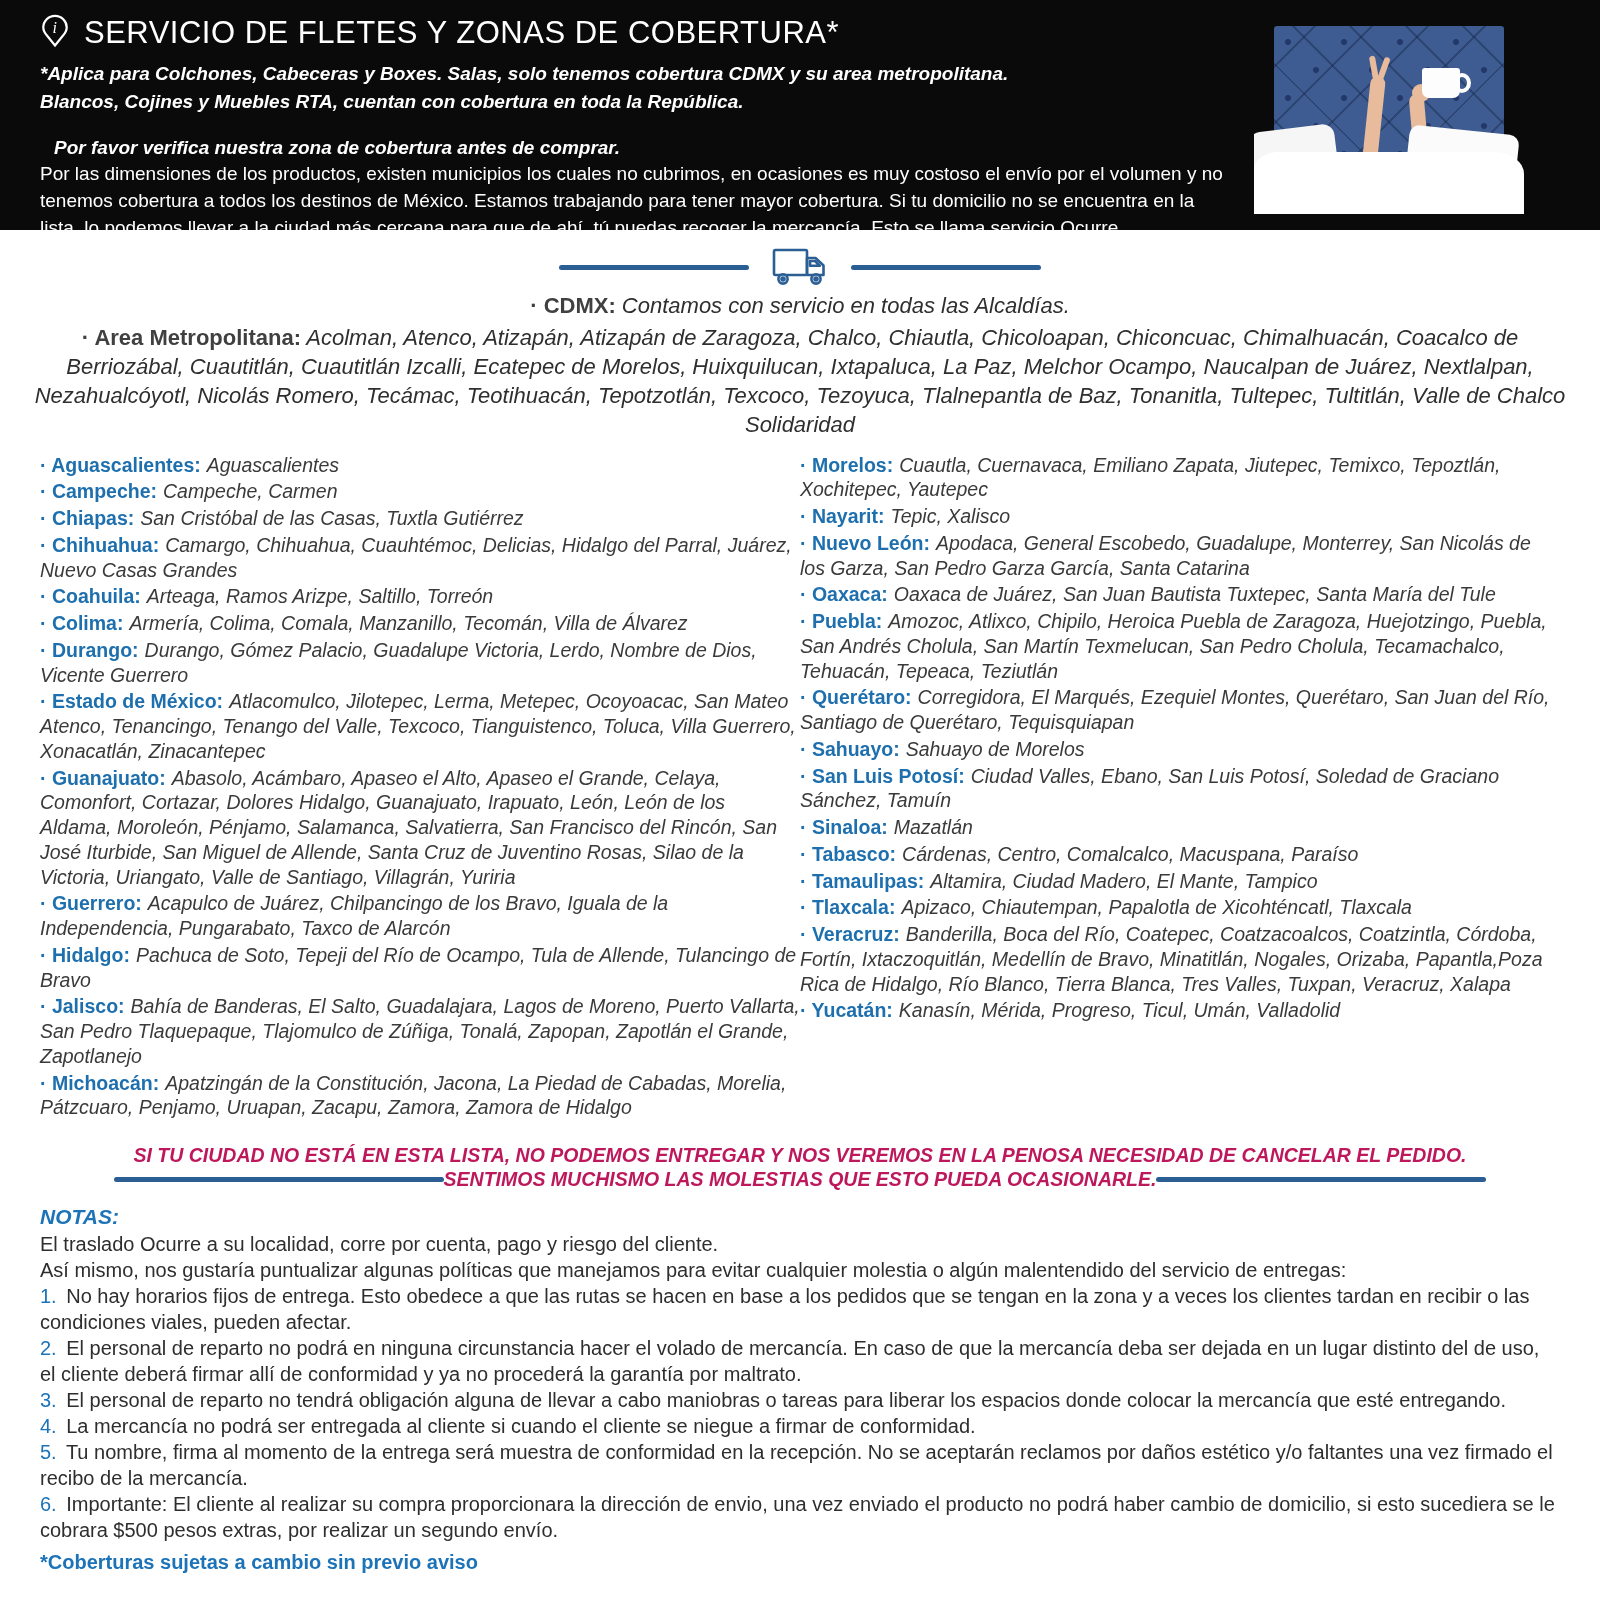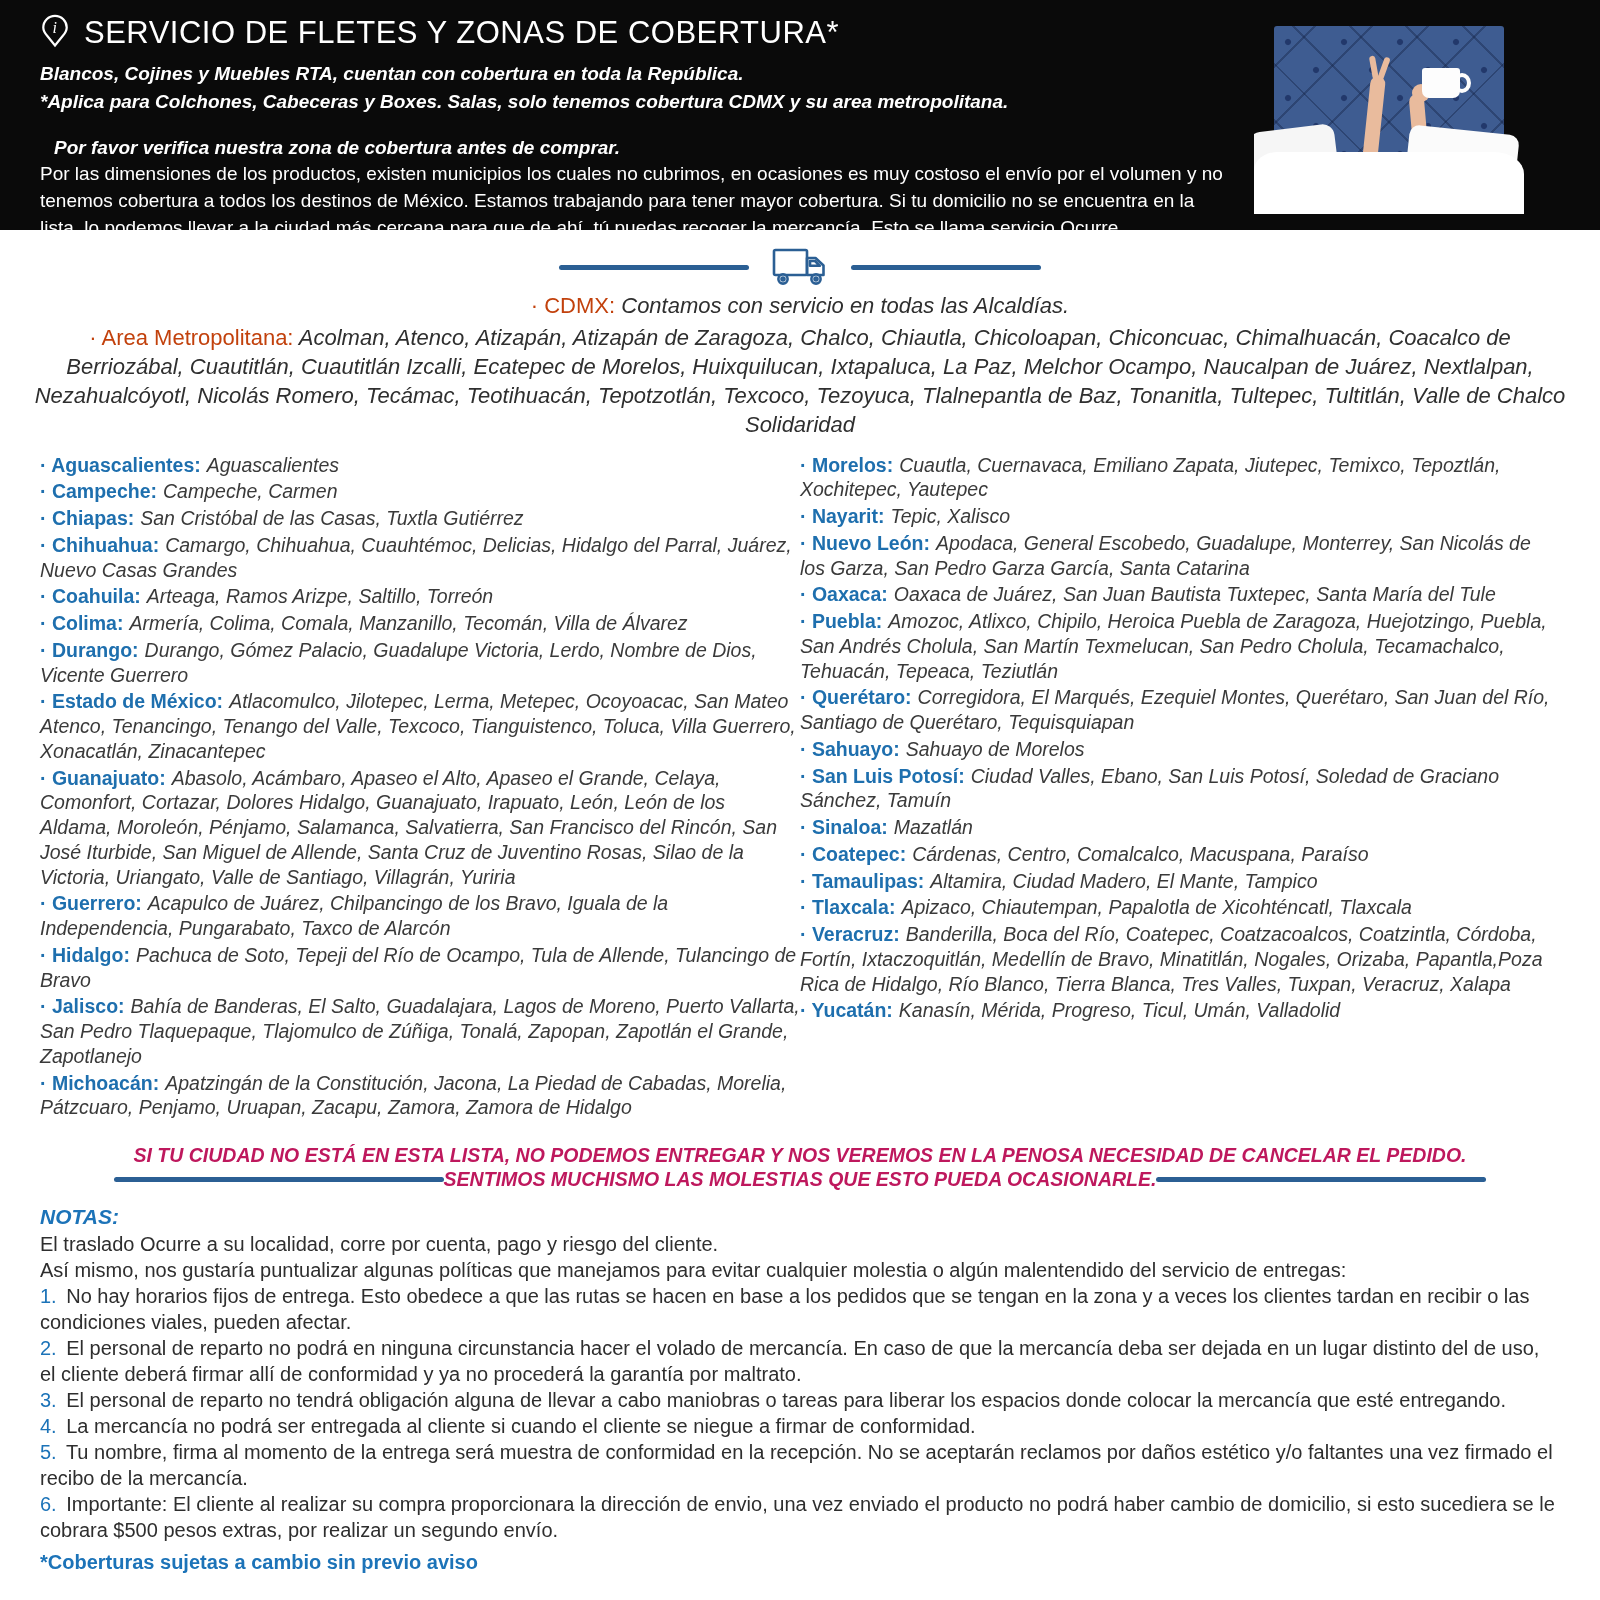--- a/index.html
+++ b/index.html
@@ -47,21 +47,21 @@
         border-radius:10px;transform:rotate(6deg);}
 
   
   .divider{display:flex;align-items:center;justify-content:center;gap:22px;margin:16px 0 4px;}
   .rule{height:5px;background:#2b5f94;border-radius:3px;}
   .rule-w190{width:190px;}
   .rule-w330{width:330px;}
 
   
   .center-line{text-align:center;font-size:22px;line-height:1.3;}
-  .blue-label{color:#c2410c;font-weight:400;font-style:normal;}
+  .blue-label{color:#404040;font-weight:700;font-style:normal;}
   .it{font-style:italic;color:#2f2f2f;}
   .metro{text-align:center;font-size:22px;line-height:1.32;padding:2px 28px 0;}
 
   
   .columns{display:flex;padding:14px 40px 0;}
   .col{flex:1;font-size:19.5px;line-height:1.27;}
   .entry{margin:0 0 2px;}
   .state{color:#1e6fae;font-weight:700;margin-right:6px;}
   .cities{font-style:italic;color:#3a3a3a;}
 
@@ -87,22 +87,22 @@
 
   <header class="band">
     <div class="band-title-row">
       <svg width="30" height="37" viewBox="0 0 24 30">
         <path d="M12 1.5a9.5 9.5 0 0 1 9.5 9.5c0 2.6-1.5 4.9-3.3 6.9L12 25.5l-6.2-7.6C4 15.9 2.5 13.6 2.5 11A9.5 9.5 0 0 1 12 1.5z" fill="none" stroke="#fff" stroke-width="1.8"></path>
         <text x="12" y="15.5" text-anchor="middle" font-size="13" font-style="italic" font-family="Liberation Serif, serif" fill="#fff">i</text>
       </svg>
       <span>SERVICIO DE FLETES Y ZONAS DE COBERTURA*</span>
     </div>
     <div class="band-note">
+      <div>*Aplica para Colchones, Cabeceras y Boxes. Salas, solo tenemos cobertura CDMX y su area metropolitana.</div>
       <div>Blancos, Cojines y Muebles RTA, cuentan con cobertura en toda la República.</div>
-      <div>*Aplica para Colchones, Cabeceras y Boxes. Salas, solo tenemos cobertura CDMX y su area metropolitana.</div>
     </div>
     <div class="band-verify">Por favor verifica nuestra zona de cobertura antes de comprar.</div>
     <div class="band-body">Por las dimensiones de los productos, existen municipios los cuales no cubrimos, en ocasiones es muy costoso el envío por el volumen y no tenemos cobertura a todos los destinos de México. Estamos trabajando para tener mayor cobertura.  Si tu domicilio no se encuentra en la lista, lo podemos llevar a la ciudad más cercana para que de ahí, tú puedas recoger la mercancía.  Esto se llama servicio Ocurre.</div>
 
     <div class="bed-photo">
       <div class="headboard"></div>
       <div class="arm arm-left">
         <div class="finger f1"></div>
         <div class="finger f2"></div>
       </div>
@@ -157,21 +157,21 @@
     <div class="col">
         <p class="entry"><span class="state">· Morelos:</span><span class="cities">Cuautla, Cuernavaca, Emiliano Zapata, Jiutepec, Temixco, Tepoztlán, Xochitepec, Yautepec</span></p>
         <p class="entry"><span class="state">· Nayarit:</span><span class="cities">Tepic, Xalisco</span></p>
         <p class="entry"><span class="state">· Nuevo León:</span><span class="cities">Apodaca, General Escobedo, Guadalupe, Monterrey, San Nicolás de los Garza, San Pedro Garza García, Santa Catarina</span></p>
         <p class="entry"><span class="state">· Oaxaca:</span><span class="cities">Oaxaca de Juárez, San Juan Bautista Tuxtepec, Santa María del Tule</span></p>
         <p class="entry"><span class="state">· Puebla:</span><span class="cities">Amozoc, Atlixco, Chipilo, Heroica Puebla de Zaragoza, Huejotzingo, Puebla, San Andrés Cholula, San Martín Texmelucan, San Pedro Cholula, Tecamachalco, Tehuacán, Tepeaca, Teziutlán</span></p>
         <p class="entry"><span class="state">· Querétaro:</span><span class="cities">Corregidora, El Marqués, Ezequiel Montes, Querétaro, San Juan del Río, Santiago de Querétaro, Tequisquiapan</span></p>
         <p class="entry"><span class="state">· Sahuayo:</span><span class="cities">Sahuayo de Morelos</span></p>
         <p class="entry"><span class="state">· San Luis Potosí:</span><span class="cities">Ciudad Valles, Ebano, San Luis Potosí, Soledad de Graciano Sánchez, Tamuín</span></p>
         <p class="entry"><span class="state">· Sinaloa:</span><span class="cities">Mazatlán</span></p>
-        <p class="entry"><span class="state">· Coatepec:</span><span class="cities">Cárdenas, Centro, Comalcalco, Macuspana, Paraíso</span></p>
+        <p class="entry"><span class="state">· Tabasco:</span><span class="cities">Cárdenas, Centro, Comalcalco, Macuspana, Paraíso</span></p>
         <p class="entry"><span class="state">· Tamaulipas:</span><span class="cities">Altamira, Ciudad Madero, El Mante, Tampico</span></p>
         <p class="entry"><span class="state">· Tlaxcala:</span><span class="cities">Apizaco, Chiautempan, Papalotla de Xicohténcatl, Tlaxcala</span></p>
         <p class="entry"><span class="state">· Veracruz:</span><span class="cities">Banderilla, Boca del Río, Coatepec, Coatzacoalcos, Coatzintla, Córdoba, Fortín, Ixtaczoquitlán, Medellín de Bravo, Minatitlán, Nogales, Orizaba, Papantla,Poza Rica de Hidalgo, Río Blanco, Tierra Blanca, Tres Valles, Tuxpan, Veracruz, Xalapa</span></p>
         <p class="entry"><span class="state">· Yucatán:</span><span class="cities">Kanasín, Mérida, Progreso, Ticul, Umán, Valladolid</span></p>
       </div>
   </div>
 
   <div class="warning">
     <div>
       <span class="w-strong">SI TU CIUDAD NO ESTÁ EN ESTA LISTA,</span><span class="w-mid"> NO PODEMOS ENTREGAR Y NOS VEREMOS EN LA PENOSA NECESIDAD DE </span><span class="w-strong">CANCELAR EL PEDIDO.</span>

